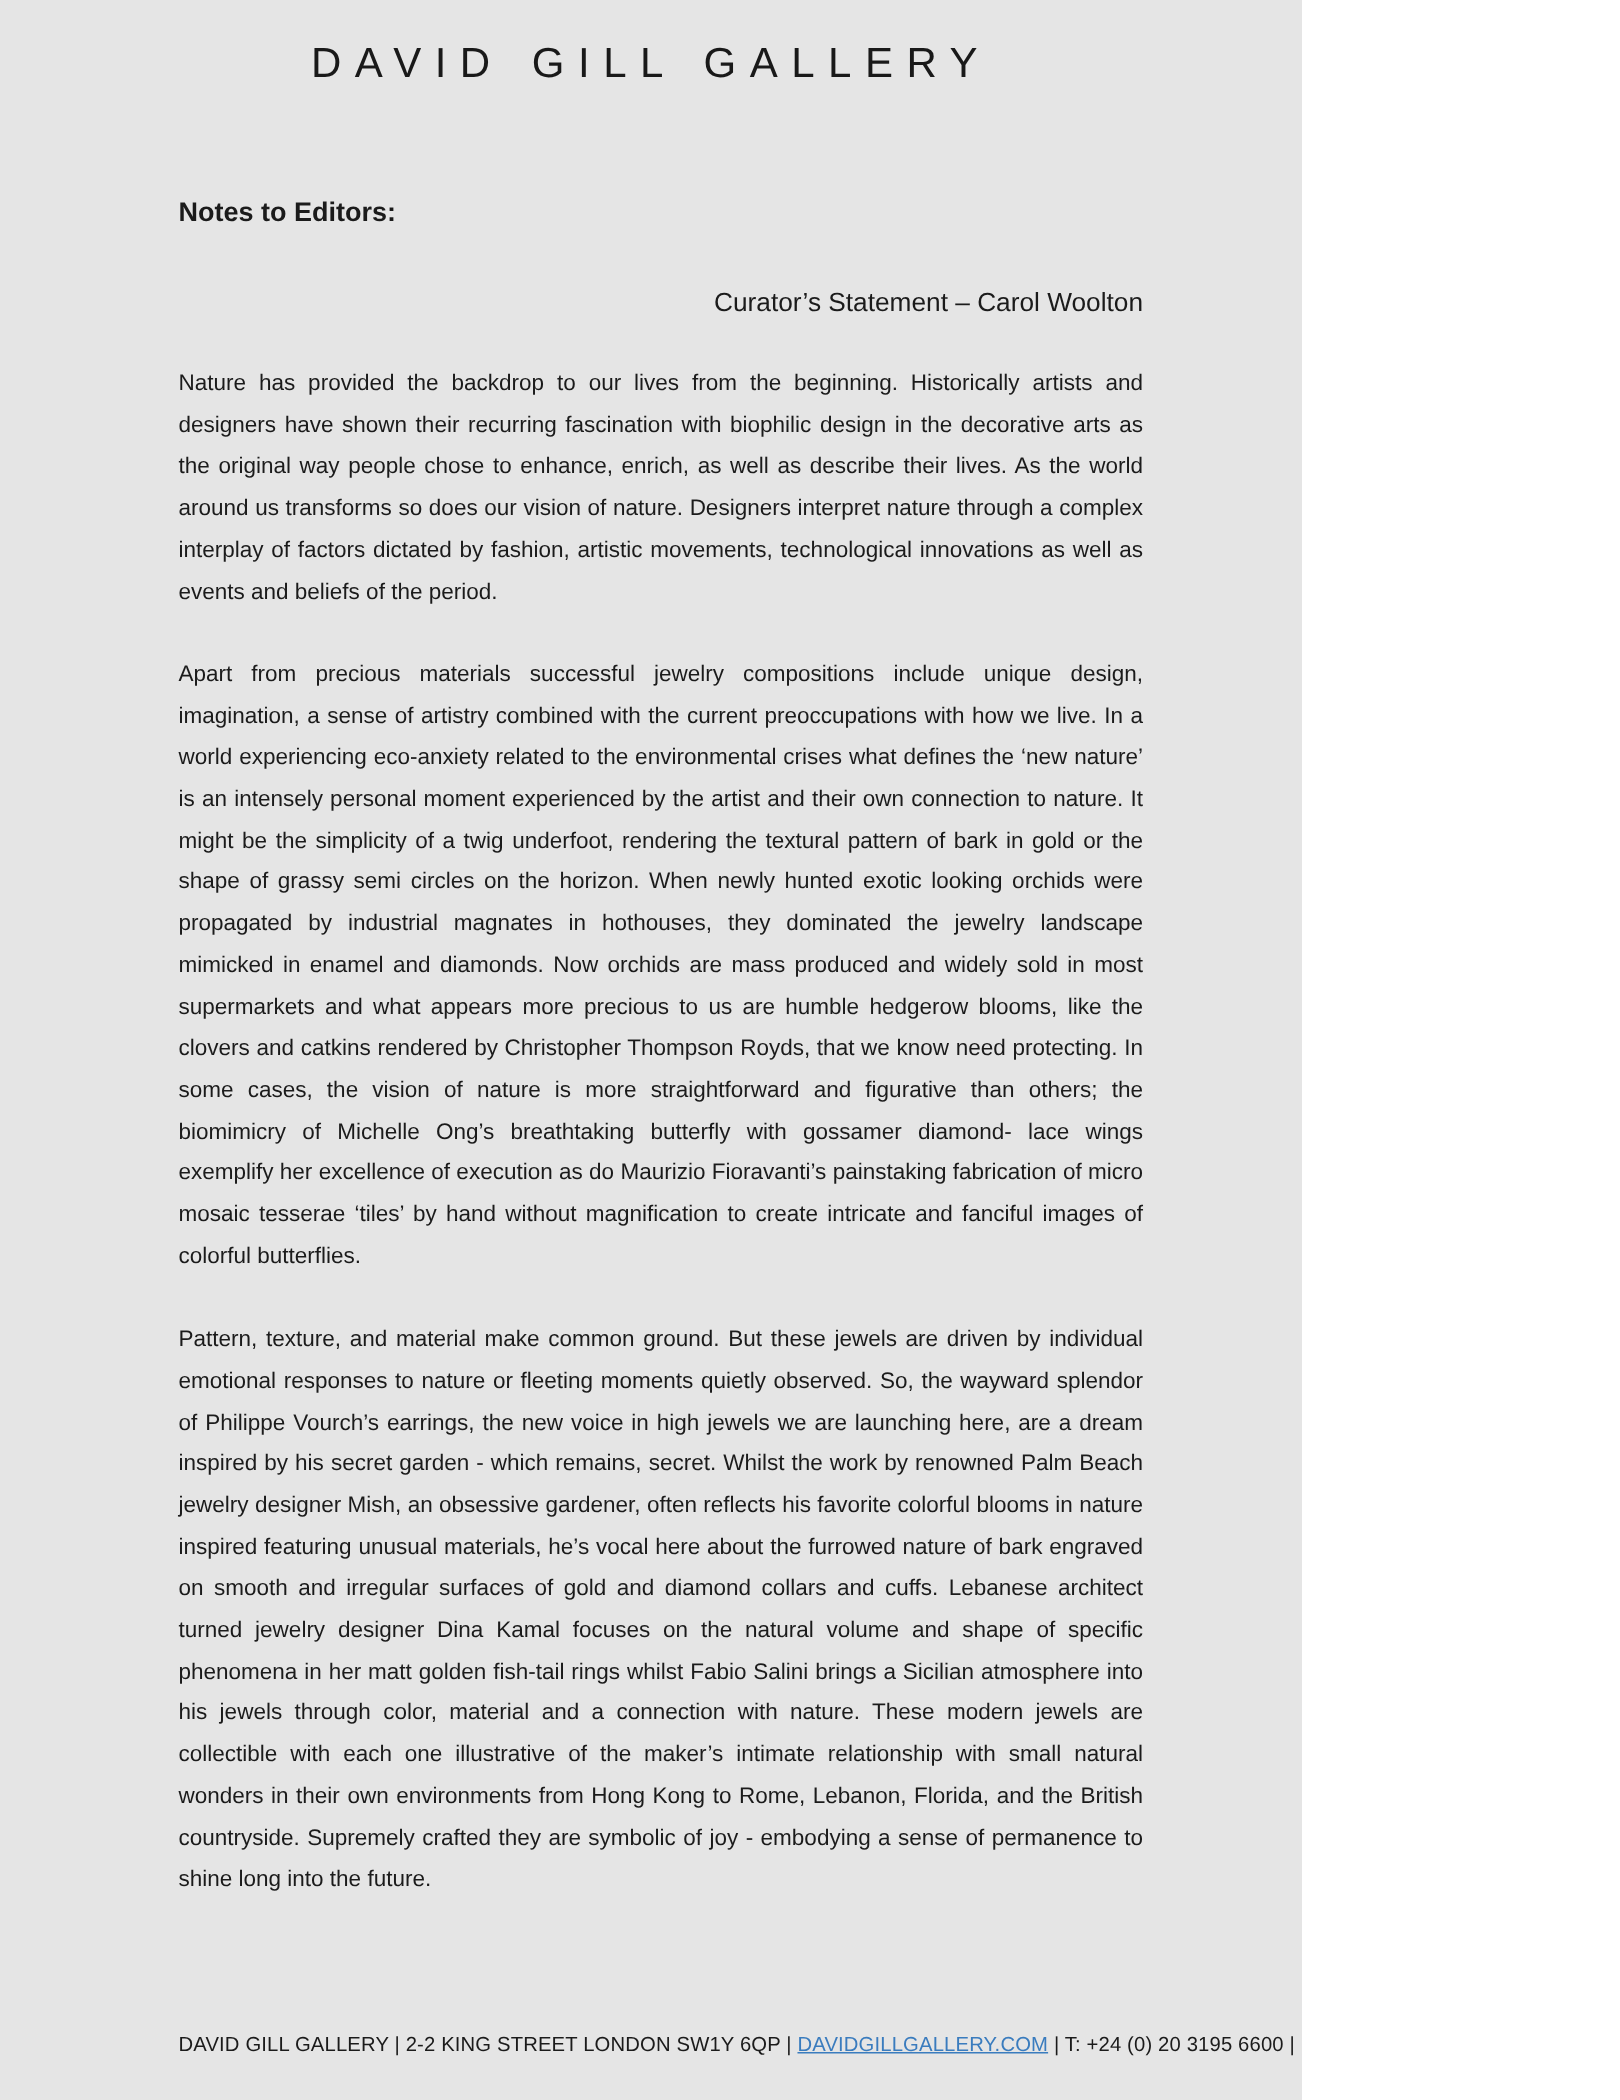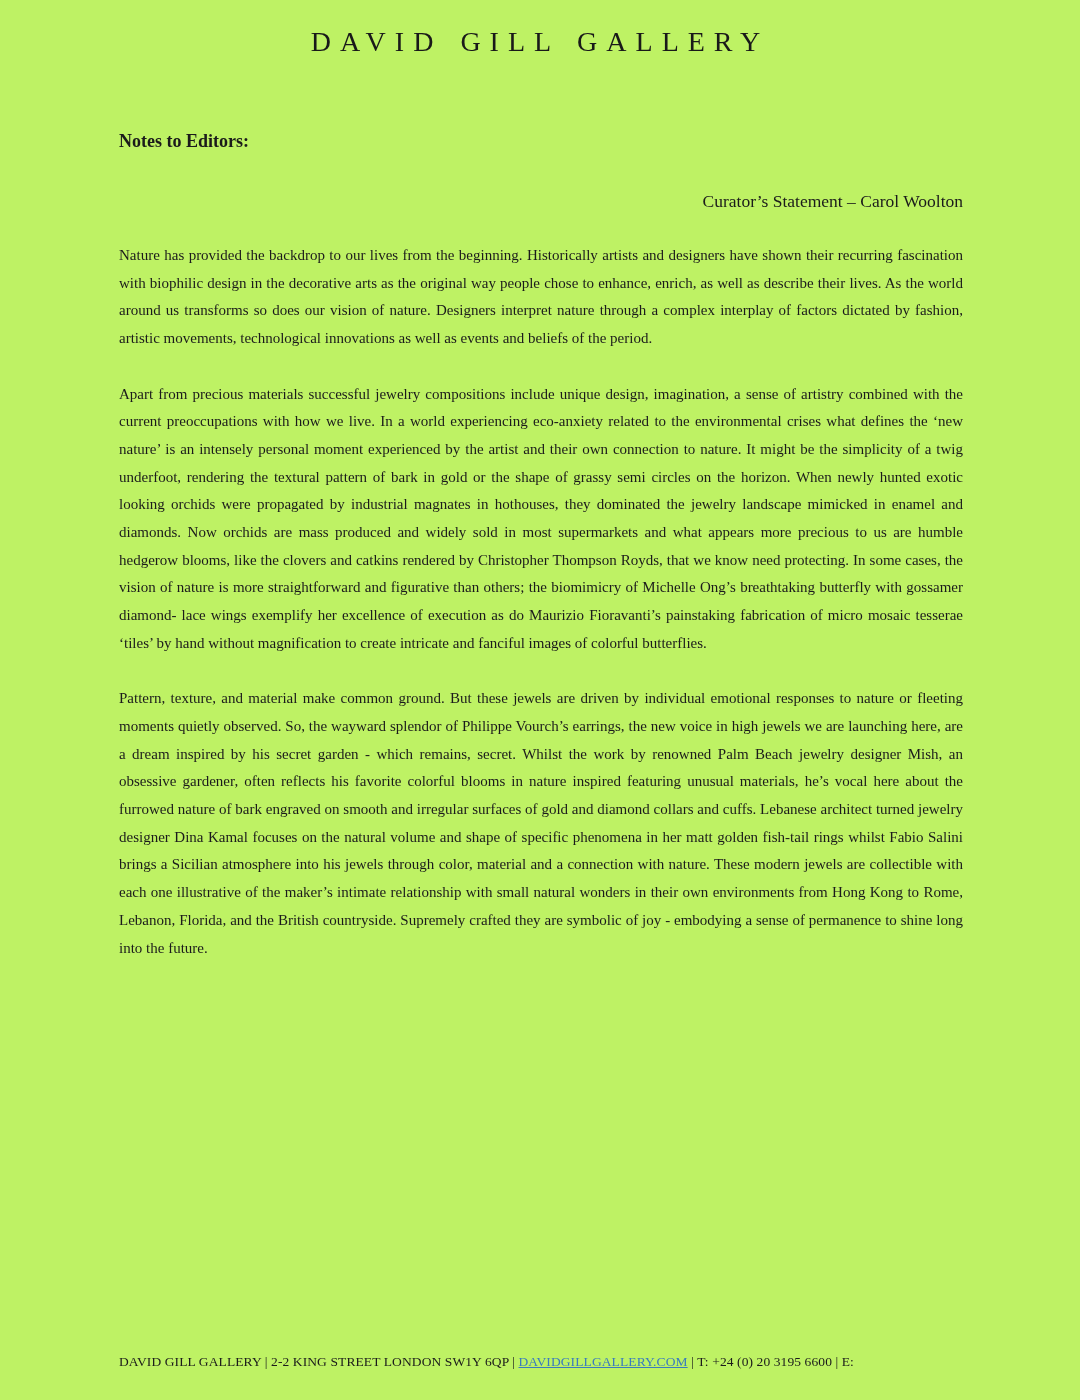--- a/index.html
+++ b/index.html
@@ -2,41 +2,41 @@
 <html><head>
 <meta charset="utf-8">
 <style>
   html, body {
     margin: 0;
     padding: 0;
     background: #ffffff;
   }
   .page {
     position: relative;
-    width: 1080px;
+    width: 868px;
     height: 1400px;
-    background: #bef264;
-    font-family: Liberation Serif, serif;
+    background: #e5e5e5;
+    font-family: Liberation Sans, sans-serif;
     color: #1b1b1b;
     overflow: hidden;
   }
   .logo {
     padding-top: 26px;
     text-align: center;
     font-size: 28px;
     font-weight: 400;
     letter-spacing: 9px;
     word-spacing: 2px;
     color: #191919;
     white-space: nowrap;
   }
   .content {
     position: absolute;
     left: 119px;
-    right: 117px;
+    right: 106px;
     top: 128px;
   }
   .notes-heading {
     font-size: 18px;
     font-weight: 700;
     margin: 0 0 33px 0;
     line-height: 27px;
   }
   .curator {
     font-size: 17.5px;

